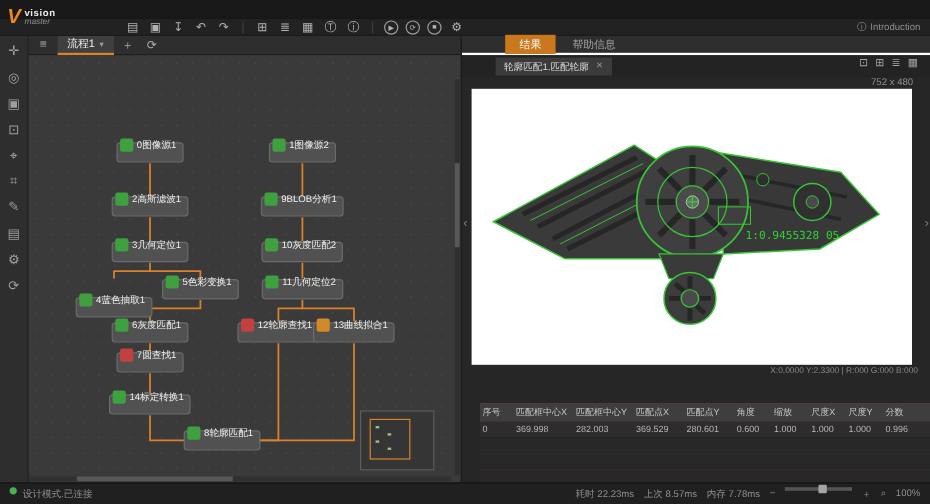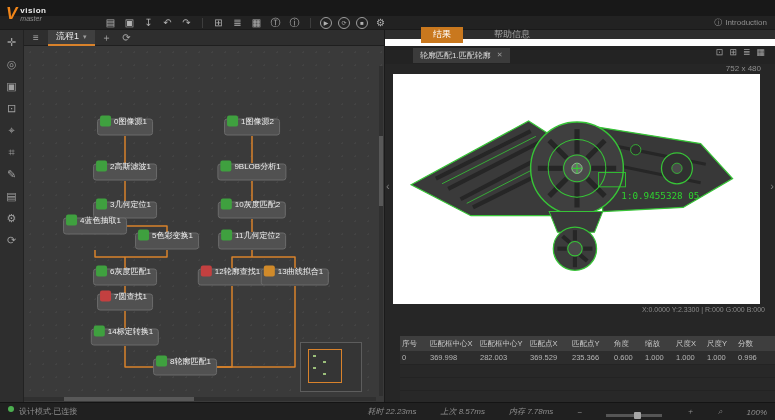--- a/index.html
+++ b/index.html
@@ -61,21 +61,21 @@
   #minimap .mdot { position:absolute; width:3px; height:2px; background:#9bbf7a; }
 
   .vscroll { position:absolute; right:1px; top:20px; width:4px; height:330px; background:#303030; }
   .vscroll .thumb { position:absolute; top:70px; left:0; width:4px; height:70px; background:#585858; }
   .hscroll { position:absolute; left:0; bottom:1px; height:4px; width:352px; background:#303030; }
   .hscroll .thumb { position:absolute; left:40px; top:0; height:4px; width:130px; background:#585858; }
 
   
   #right { left:384px; top:30px; width:391px; height:372px; background:#262626; border-left:1px solid #1b1b1b; }
   #rtabs { position:absolute; left:0; top:0; width:100%; height:16px; background:#2e2e2e;
-           border-bottom:7px solid #ffffff; display:flex; align-items:center; padding-left:36px; gap:19px; }
+           border-bottom:2px solid #ffffff; display:flex; align-items:center; padding-left:36px; gap:2px; }
   .rtab { height:16px; display:flex; align-items:center; padding:0 12px; font-size:9px; color:#a5a5a5; cursor:default; }
   .rtab.active { background:#c9781e; color:#fff; }
   #subtabs { position:absolute; left:0; top:16px; width:100%; height:18px; background:#232323;
              display:flex; align-items:center; padding-left:28px; }
   #subtab { background:#3b3b3b; height:15px; display:flex; align-items:center; gap:6px; padding:0 7px;
             font-size:8px; color:#ddd; cursor:default; }
   #subtab .x { color:#9a9a9a; font-size:7px; }
   #img-tools { position:absolute; right:10px; top:17px; display:flex; gap:6px; }
   #img-tools span { font-size:9px; color:#a0a0a0; cursor:default; }
   #resolution { position:absolute; right:14px; top:34px; font-size:8px; color:#8f8f8f; }
@@ -104,21 +104,21 @@
   .trow span:nth-child(7){ width:31px; }
   .trow span:nth-child(8){ width:31px; }
   .trow span:nth-child(9){ width:31px; }
   .trow span:nth-child(10){ width:30px; }
 
   
   #statusbar { left:0; top:402px; width:775px; height:18px; background:#202020; border-top:1px solid #141414;
                display:flex; align-items:center; padding:0 8px; font-size:8px; color:#8f8f8f; }
   #status-left { display:flex; gap:5px; }
   .gdot { width:6px; height:6px; border-radius:50%; background:#4caf50; display:inline-block; }
-  #status-right { margin-left:auto; display:flex; align-items:flex-end; gap:24px;font-style:italic; }
+  #status-right { margin-left:auto; display:flex; align-items:flex-start; gap:8px; }
   #zoom-slider { width:56px; height:3px; background:#555; position:relative; cursor:default; }
   #zoom-slider .knob { position:absolute; left:50%; top:-2px; width:7px; height:7px; background:#a5a5a5; border-radius:1px; }
 </style>
 </head>
 <body>
 
 <div id="app">
 
   <div id="titlebar" class="abs"></div>
   <div id="logo" class="abs">
@@ -212,21 +212,21 @@
         <span>0图像源1</span>
       </div>
     <div class="node n-green" style="left:101px;top:126px">
         <span class="nicon"></span>
         <span>2高斯滤波1</span>
       </div>
     <div class="node n-green" style="left:101px;top:164px">
         <span class="nicon"></span>
         <span>3几何定位1</span>
       </div>
-    <div class="node n-green" style="left:71px;top:180px">
+    <div class="node n-green" style="left:71px;top:210px">
         <span class="nicon"></span>
         <span>4蓝色抽取1</span>
       </div>
     <div class="node n-green" style="left:143px;top:195px">
         <span class="nicon"></span>
         <span>5色彩变换1</span>
       </div>
     <div class="node n-green" style="left:101px;top:231px">
         <span class="nicon"></span>
         <span>6灰度匹配1</span>
@@ -371,21 +371,21 @@
         <span>缩放</span>
           <span>尺度X</span>
         <span>尺度Y</span>
           <span>分数</span>
       </div>
       <div class="trow tdata">
         <span>0</span>
           <span>369.998</span>
         <span>282.003</span>
           <span>369.529</span>
-        <span>235.366</span>
+        <span>280.601</span>
           <span>0.600</span>
         <span>1.000</span>
           <span>1.000</span>
         <span>1.000</span>
           <span>0.996</span>
       </div>
       <div class="trow tempty"></div>
       <div class="trow tempty"></div>
       <div class="trow tempty"></div>
     </div>

